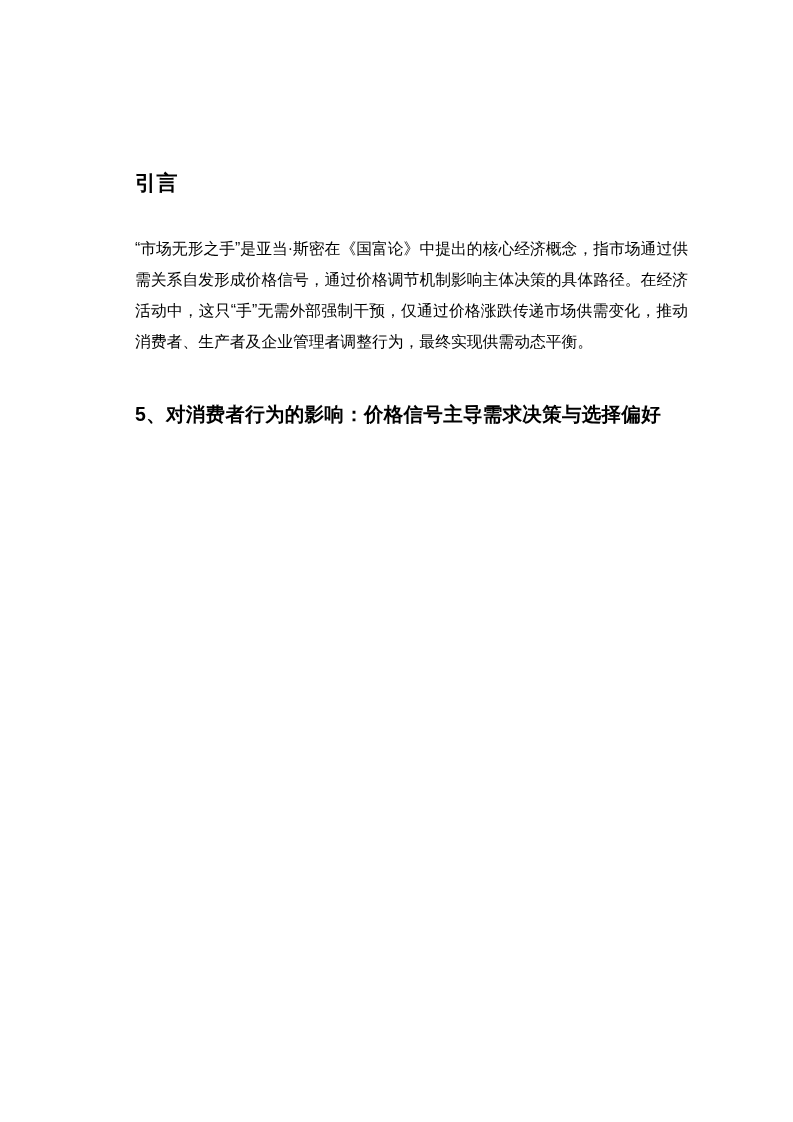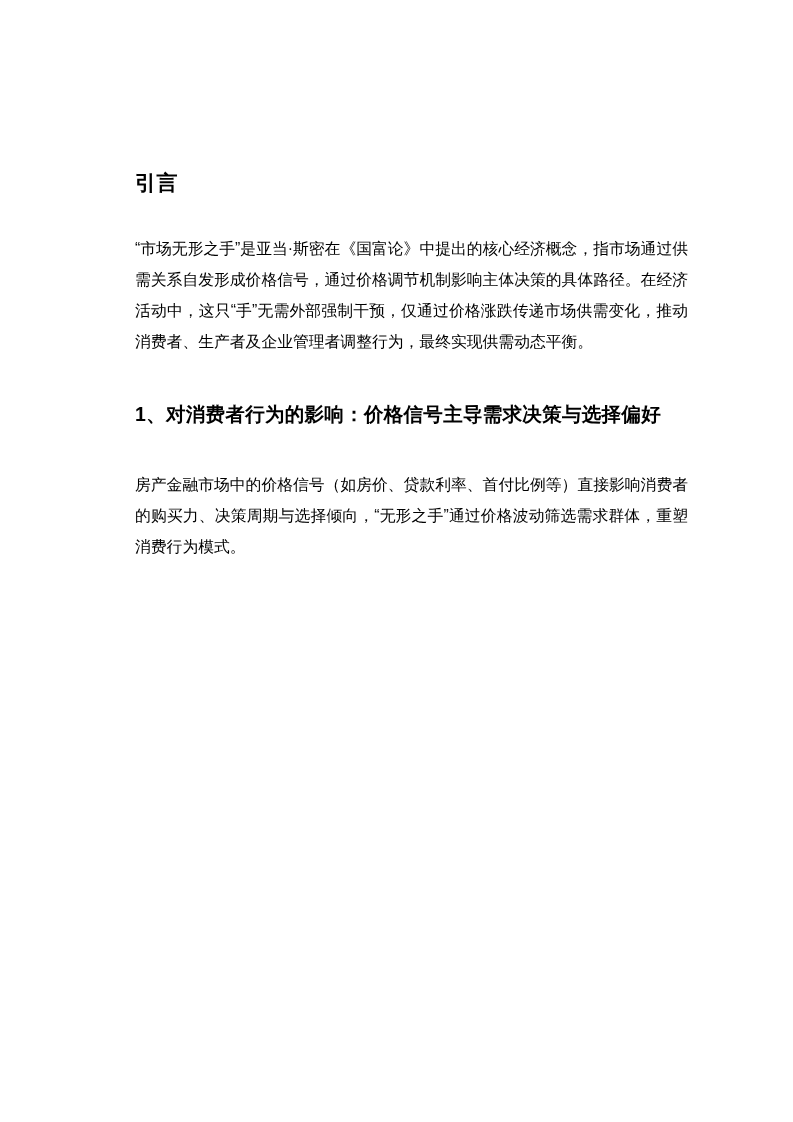--- a/index.html
+++ b/index.html
@@ -56,18 +56,17 @@
 
 <div class="page">
   <div class="doc-content">
 
     <h1 class="intro-heading">引言</h1>
 
     <p class="body-paragraph">“市场无形之手”是亚当·斯密在《国富论》中提出的核心经济概念，指市场通过供需关系自发形成价格信号，通过价格调节机制影响主体决策的具体路径。在经济活动中，这只“手”无需外部强制干预，仅通过价格涨跌传递市场供需变化，推动消费者、生产者及企业管理者调整行为，最终实现供需动态平衡。</p>
 
 
 
-    <h2 class="section-heading">1、对消费者行为的影响：价格信号主导需求决策与选择偏好</h2>
+    <h2 class="section-heading">5、对消费者行为的影响：价格信号主导需求决策与选择偏好</h2>
 
-    <p class="body-paragraph">房产金融市场中的价格信号（如房价、贷款利率、首付比例等）直接影响消费者的购买力、决策周期与选择倾向，“无形之手”通过价格波动筛选需求群体，重塑消费行为模式。</p>
 
   </div>
 </div>
 
 </body></html>

